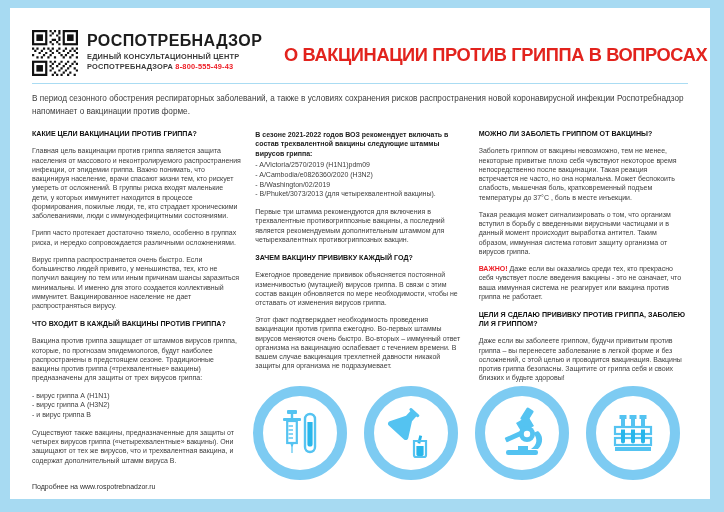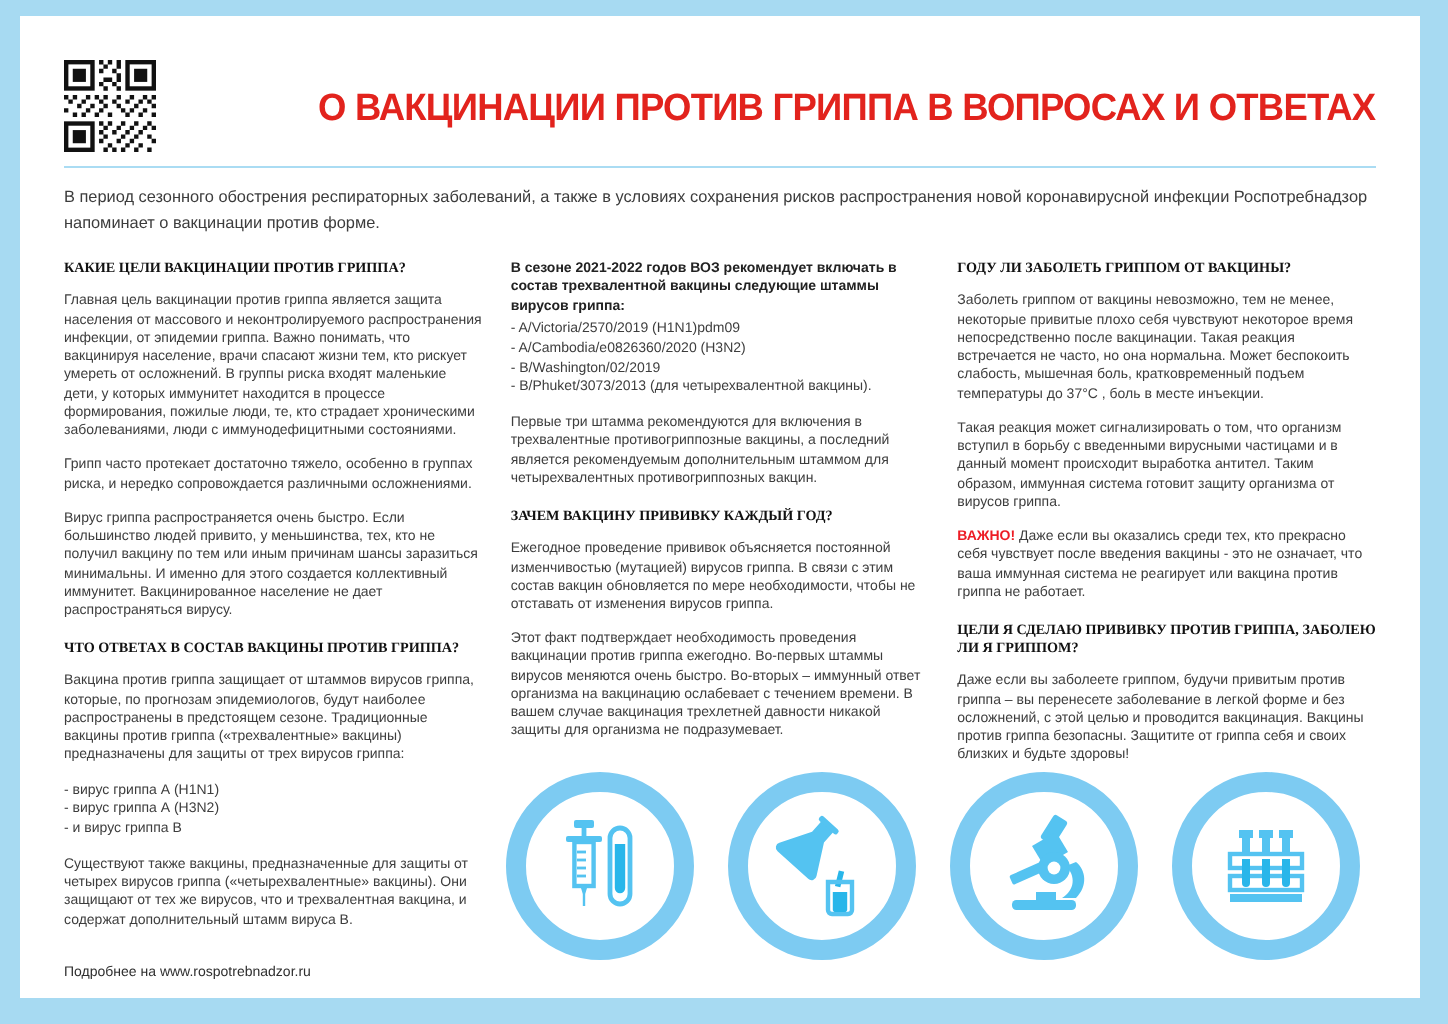--- a/index.html
+++ b/index.html
@@ -26,21 +26,21 @@
     font-size:19px;font-weight:bold;color:#e2231d;
     letter-spacing:-0.4px;white-space:nowrap;
     transform:scaleX(.96);transform-origin:right center;
   }
   .sep{border:none;border-top:1px solid #aadcf3;margin:7px 22px 0 22px;}
   
   .intro{padding:8px 22px 0 22px;font-size:8.2px;line-height:1.6;color:#3c3c3c;}
   
   .cols{display:flex;gap:14px;padding:12px 22px 0 22px;}
   .col{flex:1 1 0;min-width:0;}
-  .qh{font-size:7.1px;font-weight:bold;color:#111;line-height:1.3;margin:0 0 7px 0;font-family:Liberation Serif, serif;}
+  .qh{font-size:7.1px;font-weight:bold;color:#111;line-height:1.3;margin:0 0 7px 0;}
   .qh.mt{margin-top:10px;}
   .p{font-size:7px;line-height:1.32;color:#3d3d3d;margin:0 0 8px 0;}
   .p.bold{font-weight:bold;color:#222;margin-bottom:2px;}
   .list{margin:0 0 8px 0;}
   .list .li{font-size:7px;line-height:1.4;color:#3d3d3d;}
   .imp{color:#ed1c24;font-weight:bold;}
   
   .icons-row{position:absolute;left:243px;top:378px;display:flex;gap:17px;}
   .badge{
     width:74px;height:74px;border:10px solid #7dcbf2;border-radius:50%;
@@ -69,35 +69,43 @@
             <rect x="15" y="1" width="5" height="5"></rect>
             <rect x="1" y="15" width="5" height="5"></rect>
         </g>
         <g fill="#111111">
           <rect x="2" y="2" width="3" height="3"></rect>
             <rect x="16" y="2" width="3" height="3"></rect>
             <rect x="2" y="16" width="3" height="3"></rect>
           <path d="M8 0h1v1H8zM10 0h1v1h-1zM12 0h1v1h-1zM9 1h1v1H9zM12 1h1v1h-1zM8 2h1v1H8zM11 2h1v1h-1zM12 3h1v1h-1zM9 4h1v1H9zM10 4h1v1h-1zM12 4h1v1h-1zM8 5h1v1H8zM11 5h1v1h-1zM9 6h1v1H9zM12 6h1v1h-1zM0 8h1v1H0zM2 8h1v1H2zM5 8h1v1H5zM7 8h1v1H7zM9 8h1v1H9zM12 8h1v1h-1zM15 8h1v1h-1zM18 8h1v1h-1zM20 8h1v1h-1zM1 9h1v1H1zM4 9h1v1H4zM8 9h1v1H8zM11 9h1v1h-1zM14 9h1v1h-1zM17 9h1v1h-1zM19 9h1v1h-1zM3 10h1v1H3zM6 10h1v1H6zM9 10h1v1H9zM12 10h1v1h-1zM16 10h1v1h-1zM20 10h1v1h-1zM0 11h1v1H0zM5 11h1v1H5zM8 11h1v1H8zM13 11h1v1h-1zM15 11h1v1h-1zM18 11h1v1h-1zM2 12h1v1H2zM4 12h1v1H4zM7 12h1v1H7zM10 12h1v1h-1zM14 12h1v1h-1zM17 12h1v1h-1zM20 12h1v1h-1zM8 14h1v1H8zM10 14h1v1h-1zM13 14h1v1h-1zM16 14h1v1h-1zM19 14h1v1h-1zM9 15h1v1H9zM12 15h1v1h-1zM15 15h1v1h-1zM18 15h1v1h-1zM20 15h1v1h-1zM8 16h1v1H8zM11 16h1v1h-1zM14 16h1v1h-1zM17 16h1v1h-1zM9 17h1v1H9zM13 17h1v1h-1zM16 17h1v1h-1zM19 17h1v1h-1zM8 18h1v1H8zM12 18h1v1h-1zM15 18h1v1h-1zM20 18h1v1h-1zM10 19h1v1h-1zM14 19h1v1h-1zM17 19h1v1h-1zM9 20h1v1H9zM11 20h1v1h-1zM13 20h1v1h-1zM16 20h1v1h-1zM19 20h1v1h-1z"></path>
         </g>
       </svg>
+      <div class="logo-block">
+        <div class="org-name">РОСПОТРЕБНАДЗОР</div>
+        <div class="sub-line">ЕДИНЫЙ КОНСУЛЬТАЦИОННЫЙ ЦЕНТР</div>
+        <div class="sub-line2">
+          <span>РОСПОТРЕБНАДЗОРА</span>
+          <span class="phone">8-800-555-49-43</span>
+        </div>
+      </div>
       <div class="title">О ВАКЦИНАЦИИ ПРОТИВ ГРИППА В ВОПРОСАХ И ОТВЕТАХ</div>
     </div>
 
     <hr class="sep">
 
     <div class="intro">В период сезонного обострения респираторных заболеваний, а также в условиях сохранения рисков распространения новой коронавирусной инфекции Роспотребнадзор напоминает о вакцинации против форме.</div>
 
     <div class="cols">
 
       <div class="col">
         <div class="qh">КАКИЕ ЦЕЛИ ВАКЦИНАЦИИ ПРОТИВ ГРИППА?</div>
         <div class="p">Главная цель вакцинации против гриппа является защита населения от массового и неконтролируемого распространения инфекции, от эпидемии гриппа. Важно понимать, что вакцинируя население, врачи спасают жизни тем, кто рискует умереть от осложнений. В группы риска входят маленькие дети, у которых иммунитет находится в процессе формирования, пожилые люди, те, кто страдает хроническими заболеваниями, люди с иммунодефицитными состояниями.</div>
         <div class="p">Грипп часто протекает достаточно тяжело, особенно в группах риска, и нередко сопровождается различными осложнениями.</div>
         <div class="p">Вирус гриппа распространяется очень быстро. Если большинство людей привито, у меньшинства, тех, кто не получил вакцину по тем или иным причинам шансы заразиться минимальны. И именно для этого создается коллективный иммунитет. Вакцинированное население не дает распространяться вирусу.</div>
-        <div class="qh mt">ЧТО ОТВЕТАХ В СОСТАВ ВАКЦИНЫ ПРОТИВ ГРИППА?</div>
+        <div class="qh mt">ЧТО ВХОДИТ В КАЖДЫЙ ВАКЦИНЫ ПРОТИВ ГРИППА?</div>
         <div class="p">Вакцина против гриппа защищает от штаммов вирусов гриппа, которые, по прогнозам эпидемиологов, будут наиболее распространены в предстоящем сезоне. Традиционные вакцины против гриппа («трехвалентные» вакцины) предназначены для защиты от трех вирусов гриппа:</div>
         <div class="list">
           <div class="li">- вирус гриппа А (H1N1)</div>
           <div class="li">- вирус гриппа А (H3N2)</div>
           <div class="li">- и вирус гриппа В</div>
         </div>
         <div class="p">Существуют также вакцины, предназначенные для защиты от четырех вирусов гриппа («четырехвалентные» вакцины). Они защищают от тех же вирусов, что и трехвалентная вакцина, и содержат дополнительный штамм вируса В.</div>
       </div>
 
       <div class="col">
@@ -108,21 +116,21 @@
           <div class="li">- B/Washington/02/2019</div>
           <div class="li">- B/Phuket/3073/2013 (для четырехвалентной вакцины).</div>
         </div>
         <div class="p">Первые три штамма рекомендуются для включения в трехвалентные противогриппозные вакцины, а последний является рекомендуемым дополнительным штаммом для четырехвалентных противогриппозных вакцин.</div>
         <div class="qh mt">ЗАЧЕМ ВАКЦИНУ ПРИВИВКУ КАЖДЫЙ ГОД?</div>
         <div class="p">Ежегодное проведение прививок объясняется постоянной изменчивостью (мутацией) вирусов гриппа. В связи с этим состав вакцин обновляется по мере необходимости, чтобы не отставать от изменения вирусов гриппа.</div>
         <div class="p">Этот факт подтверждает необходимость проведения вакцинации против гриппа ежегодно. Во-первых штаммы вирусов меняются очень быстро. Во-вторых – иммунный ответ организма на вакцинацию ослабевает с течением времени. В вашем случае вакцинация трехлетней давности никакой защиты для организма не подразумевает.</div>
       </div>
 
       <div class="col">
-        <div class="qh">ГОДУ ЛИ ЗАБОЛЕТЬ ГРИППОМ ОТ ВАКЦИНЫ?</div>
+        <div class="qh">МОЖНО ЛИ ЗАБОЛЕТЬ ГРИППОМ ОТ ВАКЦИНЫ?</div>
         <div class="p">Заболеть гриппом от вакцины невозможно, тем не менее, некоторые привитые плохо себя чувствуют некоторое время непосредственно после вакцинации. Такая реакция встречается не часто, но она нормальна. Может беспокоить слабость, мышечная боль, кратковременный подъем температуры до 37°С , боль в месте инъекции.</div>
         <div class="p">Такая реакция может сигнализировать о том, что организм вступил в борьбу с введенными вирусными частицами и в данный момент происходит выработка антител. Таким образом, иммунная система готовит защиту организма от вирусов гриппа.</div>
         <div class="p"><span class="imp">ВАЖНО!</span><span> Даже если вы оказались среди тех, кто прекрасно себя чувствует после введения вакцины - это не означает, что ваша иммунная система не реагирует или вакцина против гриппа не работает.</span></div>
         <div class="qh mt">ЦЕЛИ Я СДЕЛАЮ ПРИВИВКУ ПРОТИВ ГРИППА, ЗАБОЛЕЮ ЛИ Я ГРИППОМ?</div>
         <div class="p">Даже если вы заболеете гриппом, будучи привитым против гриппа – вы перенесете заболевание в легкой форме и без осложнений, с этой целью и проводится вакцинация. Вакцины против гриппа безопасны. Защитите от гриппа себя и своих близких и будьте здоровы!</div>
       </div>
     </div>
 
     <div class="icons-row">
 

